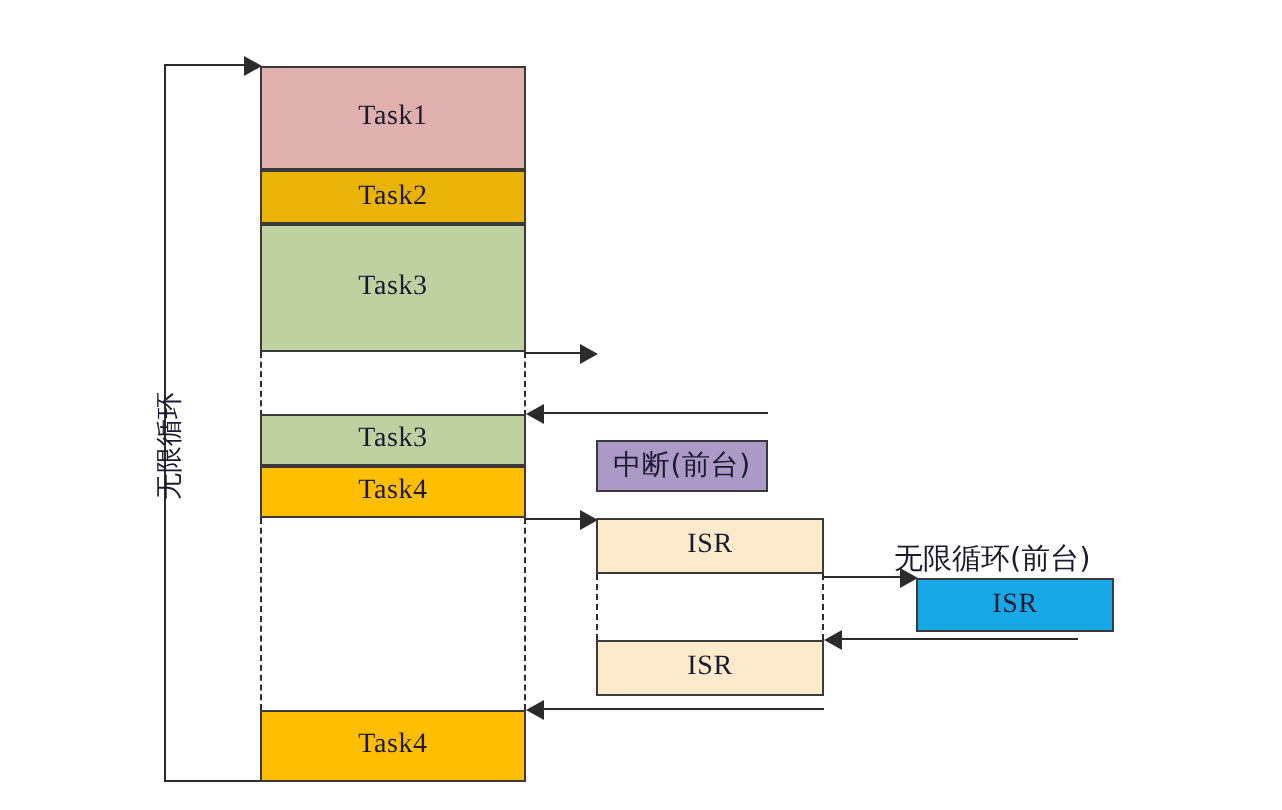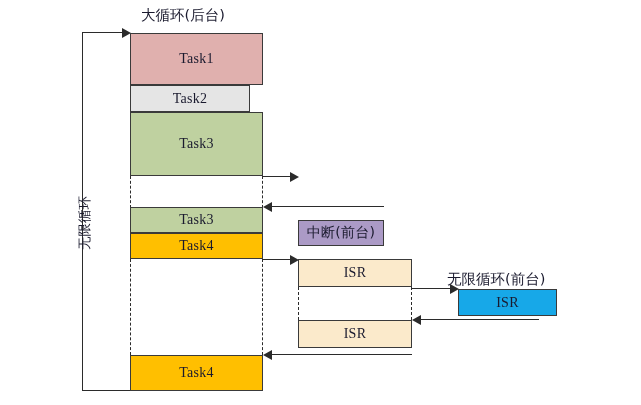--- a/index.html
+++ b/index.html
@@ -79,36 +79,35 @@
     font-size: 12px;
     white-space: nowrap;
     overflow: hidden;
   }
 </style>
 </head>
 <body>
 
 <div id="canvas">
 
-  <div class="label" style="left:141px; top:6px;">大循环(后台)</div>
 
   <div class="solidline hline" style="left:82px; top:32px; width:47px;"></div>
   <div class="arrowhead ar-right" style="left:122px; top:28px;"></div>
 
   <div class="solidline vline" style="left:82px; top:32px; height:359px;"></div>
 
   <div class="solidline hline" style="left:82px; top:390px; width:49px;"></div>
 
   <div class="vlabel" style="left:76px; top:250px; transform: rotate(-90deg);">无限循环</div>
 
   <div class="box" style="left:130px; top:33px; width:133px; height:52px; background:#e0b0ae;">
     <span>Task1</span>
   </div>
 
-  <div class="box" style="left:130px; top:85px; width:120px; height:27px; background:#e5e5e5;">
+  <div class="box" style="left:130px; top:85px; width:133px; height:27px; background:#eab308;">
     <span>Task2</span>
   </div>
 
   <div class="box" style="left:130px; top:112px; width:133px; height:64px; background:#bfd1a0;">
     <span>Task3</span>
   </div>
 
   <div class="dash-v" style="left:130px; top:176px; height:32px;"></div>
   <div class="dash-v" style="left:262px; top:176px; height:32px;"></div>
 

